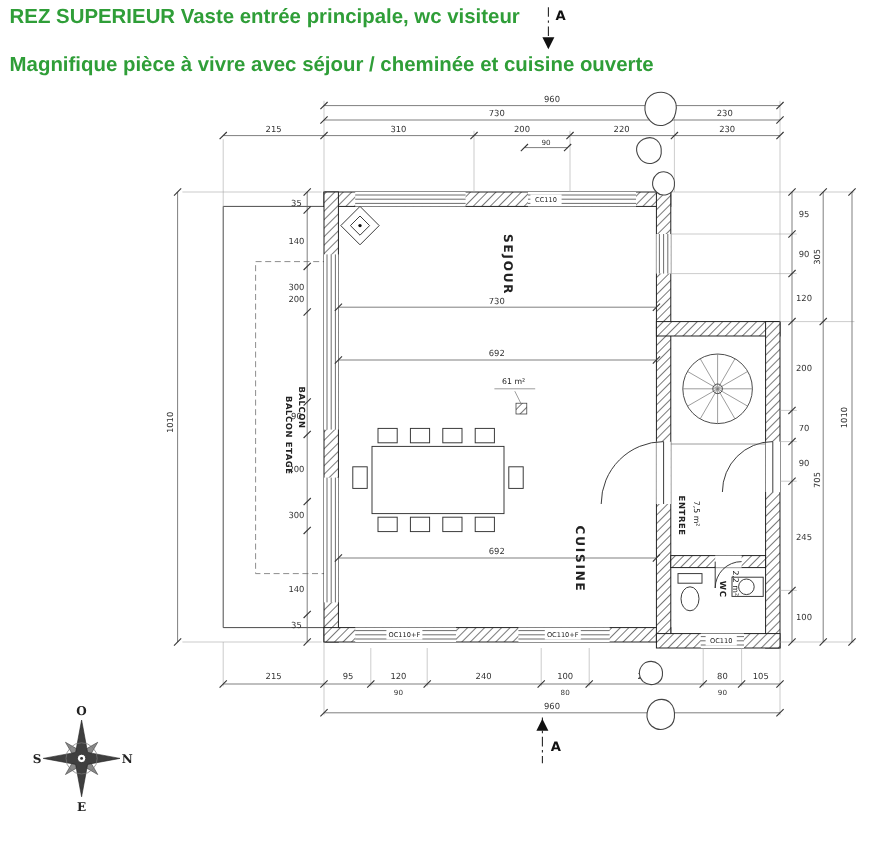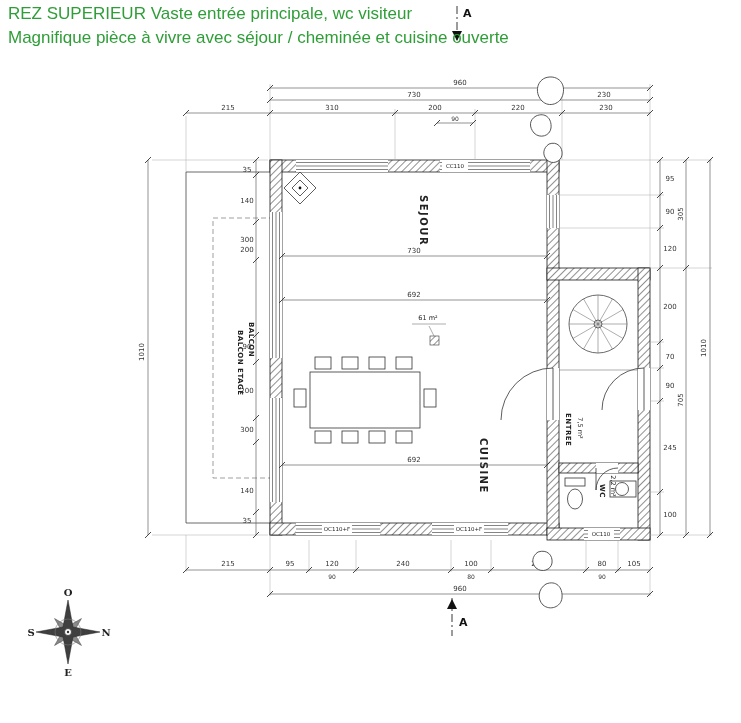--- a/index.html
+++ b/index.html
@@ -1,21 +1,21 @@
 <!DOCTYPE html>
 <html><head>
 <meta charset="utf-8">
 <style>
   html,body{margin:0;padding:0;background:#fff;width:741px;height:723px;overflow:hidden;
             font-family:"Liberation Sans",sans-serif;}
   .stage{position:relative;width:741px;height:723px;background:#fff;}
-  .title-line{position:absolute;left:8px;z-index:2;font-weight:400;font-size:17px;
+  .title-line{position:absolute;left:8px;z-index:2;font-weight:700;font-size:17px;
               color:#2f9e38;white-space:nowrap;letter-spacing:0px;}
   #title1{top:4px;}
-  #title2{top:28px;}
+  #title2{top:44px;}
   svg{position:absolute;left:0;top:0;z-index:1;}
 
   .wall{fill:url(#hatch);stroke:#1a1a1a;stroke-width:0.8;}
   .win{fill:#fff;stroke:none;}
   .win-line{stroke:#333;stroke-width:0.6;}
   .thin{stroke:#444;stroke-width:0.8;fill:none;}
   .xthin{stroke:#777;stroke-width:0.6;fill:none;}
   .dashed{stroke:#777;stroke-width:0.7;fill:none;stroke-dasharray:5 3;}
   .dim-line{stroke:#666;stroke-width:0.7;fill:none;}
   .ext-line{stroke:#aaa;stroke-width:0.5;}

